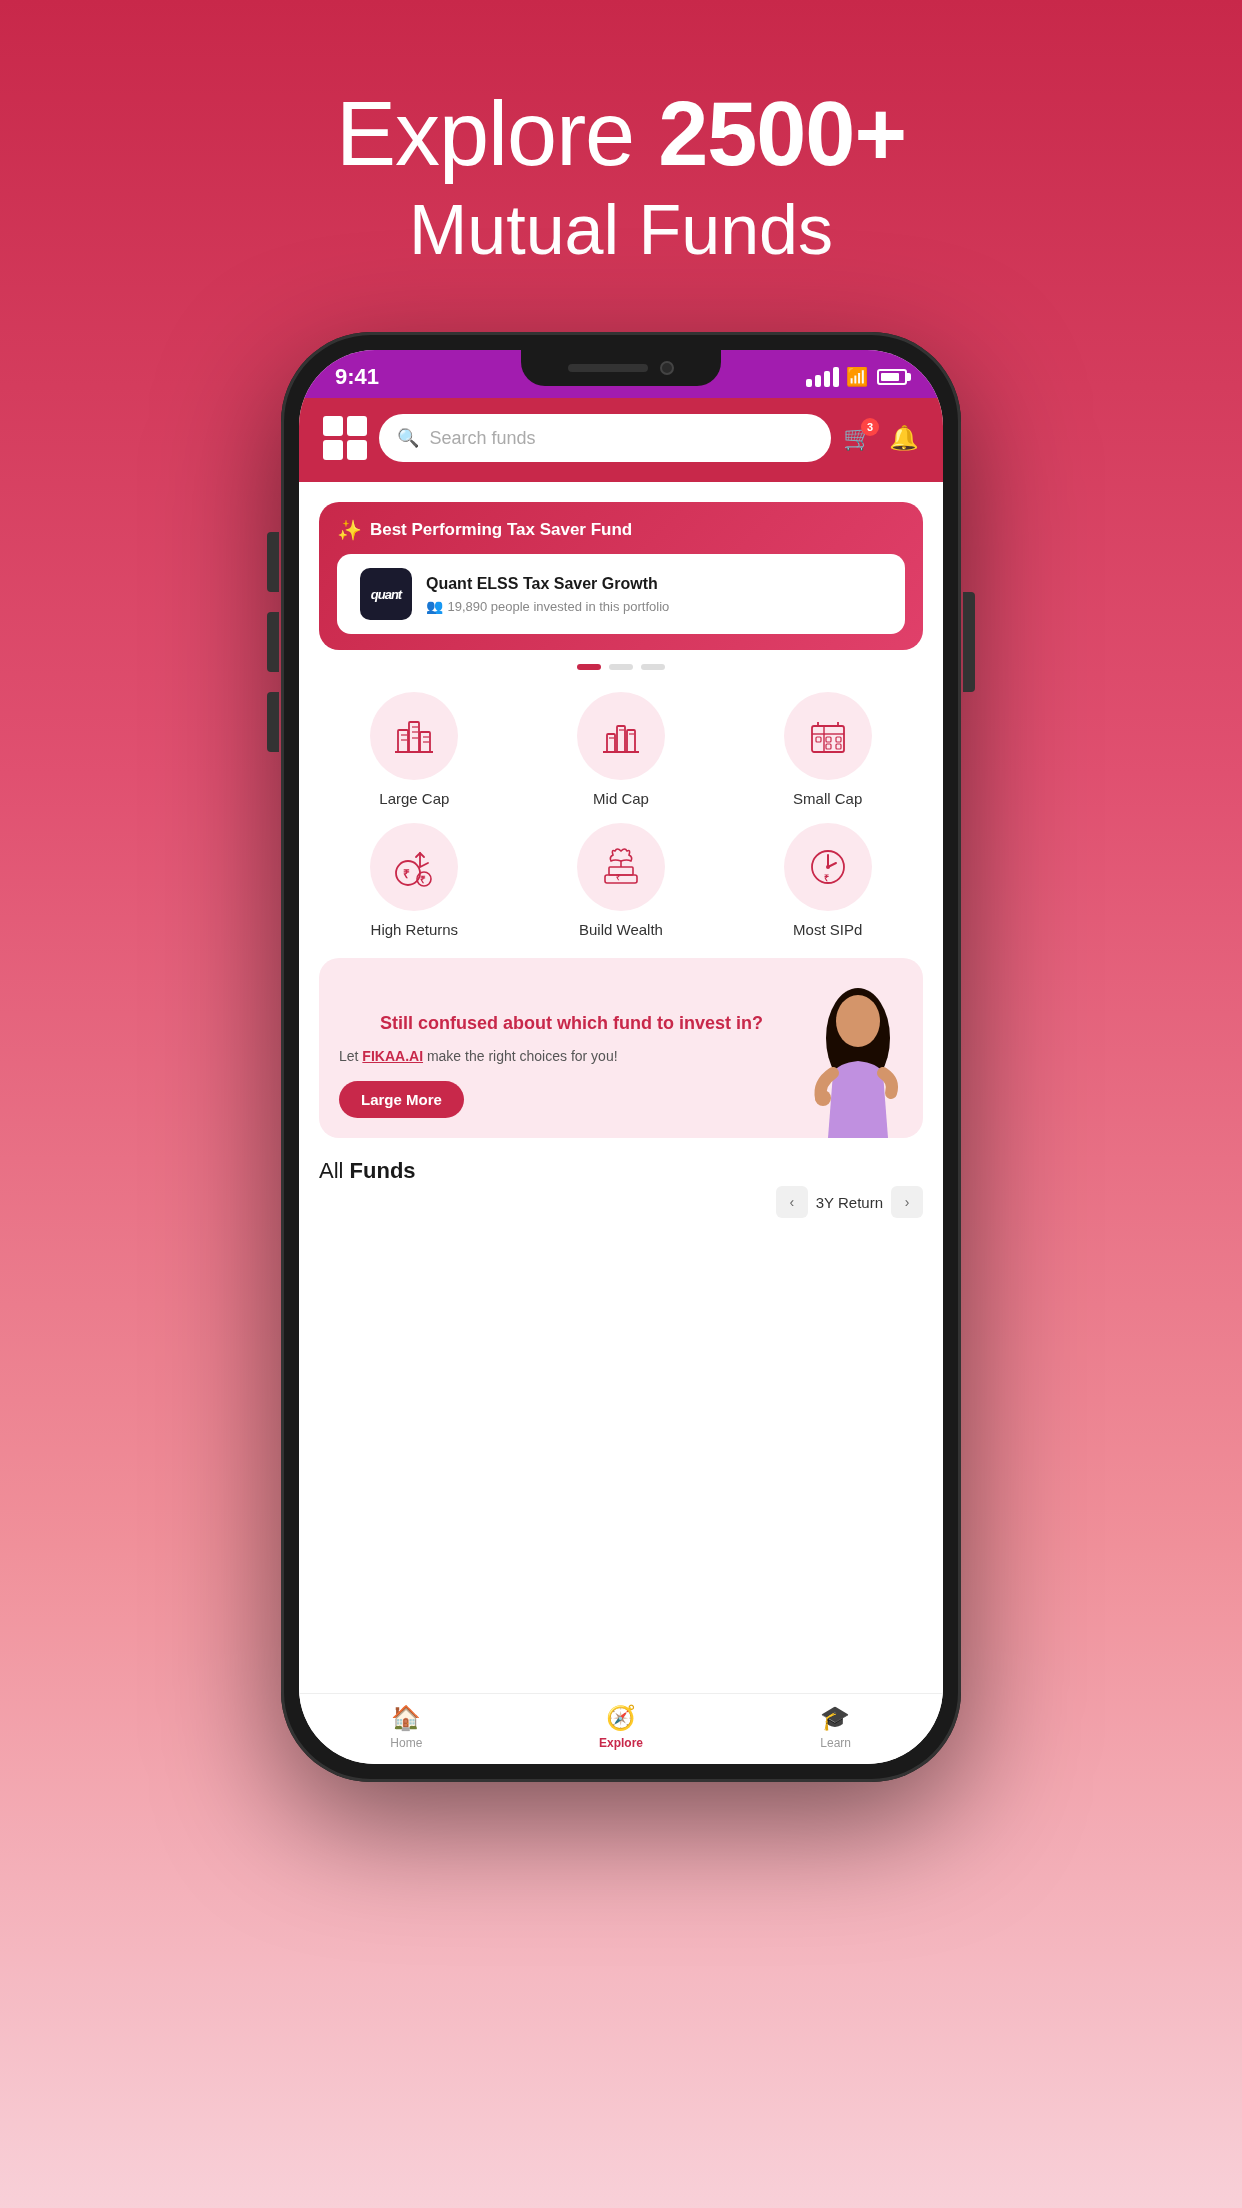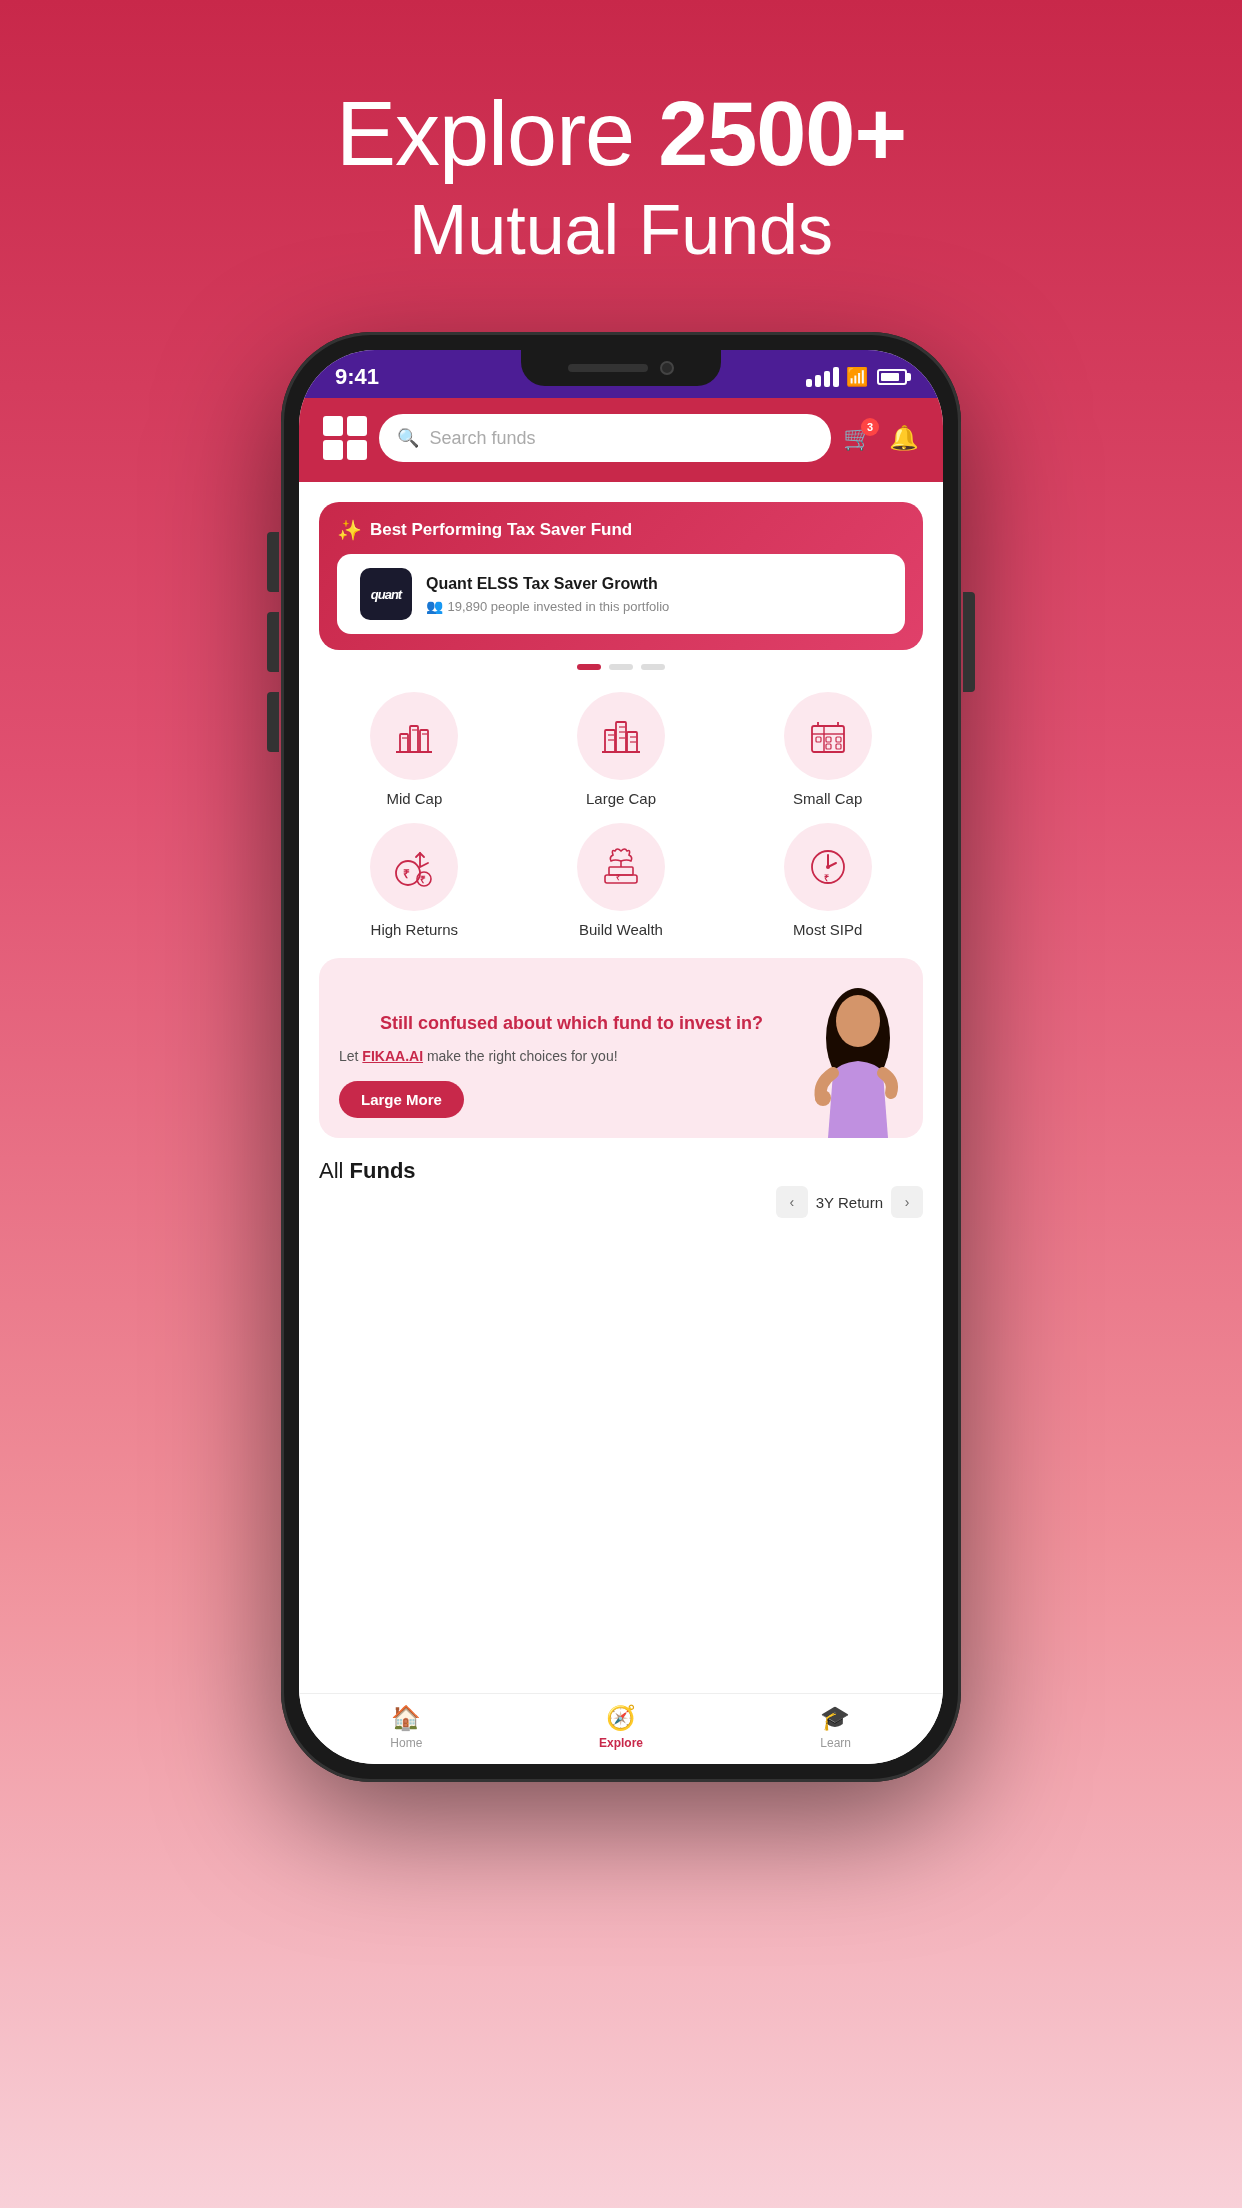--- a/index.html
+++ b/index.html
@@ -77,21 +77,21 @@
       height: 100%;
       background: #fff;
       border-radius: 76px;
       overflow: hidden;
       display: flex;
       flex-direction: column;
     }
 
     
     .status-bar {
-      background: #4c1d95;
+      background: #a21caf;
       padding: 14px 36px 8px;
       display: flex;
       justify-content: space-between;
       align-items: center;
       flex-shrink: 0;
     }
     .status-time {
       color: #fff;
       font-size: 22px;
       font-weight: 600;
@@ -554,35 +554,20 @@
       </div>
 
       <div class="carousel-dots">
         <div class="dot active"></div>
         <div class="dot inactive"></div>
         <div class="dot inactive"></div>
       </div>
 
       <div class="categories-section">
         <div class="categories-grid">
-
-          <div class="category-item">
-            <div class="category-circle">
-              <svg class="cat-svg" viewBox="0 0 48 48" fill="none" xmlns="http://www.w3.org/2000/svg">
-                <rect x="10" y="22" width="8" height="18" rx="1" stroke="#c8284a" stroke-width="1.8" fill="none"></rect>
-                <rect x="20" y="14" width="8" height="26" rx="1" stroke="#c8284a" stroke-width="1.8" fill="none"></rect>
-                <rect x="30" y="18" width="8" height="22" rx="1" stroke="#c8284a" stroke-width="1.8" fill="none"></rect>
-                <line x1="6" y1="40" x2="42" y2="40" stroke="#c8284a" stroke-width="1.8"></line>
-                <line x1="12" y1="26" x2="17" y2="26" stroke="#c8284a" stroke-width="1.2"></line>
-                <line x1="22" y1="18" x2="27" y2="18" stroke="#c8284a" stroke-width="1.2"></line>
-                <line x1="32" y1="22" x2="37" y2="22" stroke="#c8284a" stroke-width="1.2"></line>
-              </svg>
-            </div>
-            <span class="category-label">Mid Cap</span>
-          </div>
 
           <div class="category-item">
             <div class="category-circle">
               <svg class="cat-svg" viewBox="0 0 48 48" fill="none" xmlns="http://www.w3.org/2000/svg">
                 <rect x="8" y="18" width="10" height="22" rx="1" stroke="#c8284a" stroke-width="1.8" fill="none"></rect>
                 <rect x="19" y="10" width="10" height="30" rx="1" stroke="#c8284a" stroke-width="1.8" fill="none"></rect>
                 <rect x="30" y="20" width="10" height="20" rx="1" stroke="#c8284a" stroke-width="1.8" fill="none"></rect>
                 <line x1="5" y1="40" x2="43" y2="40" stroke="#c8284a" stroke-width="1.8"></line>
                 <line x1="11" y1="23" x2="17" y2="23" stroke="#c8284a" stroke-width="1.2"></line>
                 <line x1="11" y1="28" x2="17" y2="28" stroke="#c8284a" stroke-width="1.2"></line>
@@ -592,20 +577,35 @@
                 <line x1="33" y1="25" x2="39" y2="25" stroke="#c8284a" stroke-width="1.2"></line>
                 <line x1="33" y1="30" x2="39" y2="30" stroke="#c8284a" stroke-width="1.2"></line>
               </svg>
             </div>
             <span class="category-label">Large Cap</span>
           </div>
 
           <div class="category-item">
             <div class="category-circle">
               <svg class="cat-svg" viewBox="0 0 48 48" fill="none" xmlns="http://www.w3.org/2000/svg">
+                <rect x="10" y="22" width="8" height="18" rx="1" stroke="#c8284a" stroke-width="1.8" fill="none"></rect>
+                <rect x="20" y="14" width="8" height="26" rx="1" stroke="#c8284a" stroke-width="1.8" fill="none"></rect>
+                <rect x="30" y="18" width="8" height="22" rx="1" stroke="#c8284a" stroke-width="1.8" fill="none"></rect>
+                <line x1="6" y1="40" x2="42" y2="40" stroke="#c8284a" stroke-width="1.8"></line>
+                <line x1="12" y1="26" x2="17" y2="26" stroke="#c8284a" stroke-width="1.2"></line>
+                <line x1="22" y1="18" x2="27" y2="18" stroke="#c8284a" stroke-width="1.2"></line>
+                <line x1="32" y1="22" x2="37" y2="22" stroke="#c8284a" stroke-width="1.2"></line>
+              </svg>
+            </div>
+            <span class="category-label">Mid Cap</span>
+          </div>
+
+          <div class="category-item">
+            <div class="category-circle">
+              <svg class="cat-svg" viewBox="0 0 48 48" fill="none" xmlns="http://www.w3.org/2000/svg">
                 <rect x="8" y="14" width="32" height="26" rx="2" stroke="#c8284a" stroke-width="1.8" fill="none"></rect>
                 <line x1="8" y1="22" x2="40" y2="22" stroke="#c8284a" stroke-width="1.4"></line>
                 <line x1="20" y1="14" x2="20" y2="40" stroke="#c8284a" stroke-width="1.4"></line>
                 <rect x="12" y="25" width="5" height="5" rx="1" stroke="#c8284a" stroke-width="1.2" fill="none"></rect>
                 <rect x="22" y="25" width="5" height="5" rx="1" stroke="#c8284a" stroke-width="1.2" fill="none"></rect>
                 <rect x="32" y="25" width="5" height="5" rx="1" stroke="#c8284a" stroke-width="1.2" fill="none"></rect>
                 <rect x="22" y="32" width="5" height="5" rx="1" stroke="#c8284a" stroke-width="1.2" fill="none"></rect>
                 <rect x="32" y="32" width="5" height="5" rx="1" stroke="#c8284a" stroke-width="1.2" fill="none"></rect>
                 <line x1="14" y1="10" x2="14" y2="14" stroke="#c8284a" stroke-width="1.8"></line>
                 <line x1="34" y1="10" x2="34" y2="14" stroke="#c8284a" stroke-width="1.8"></line>

